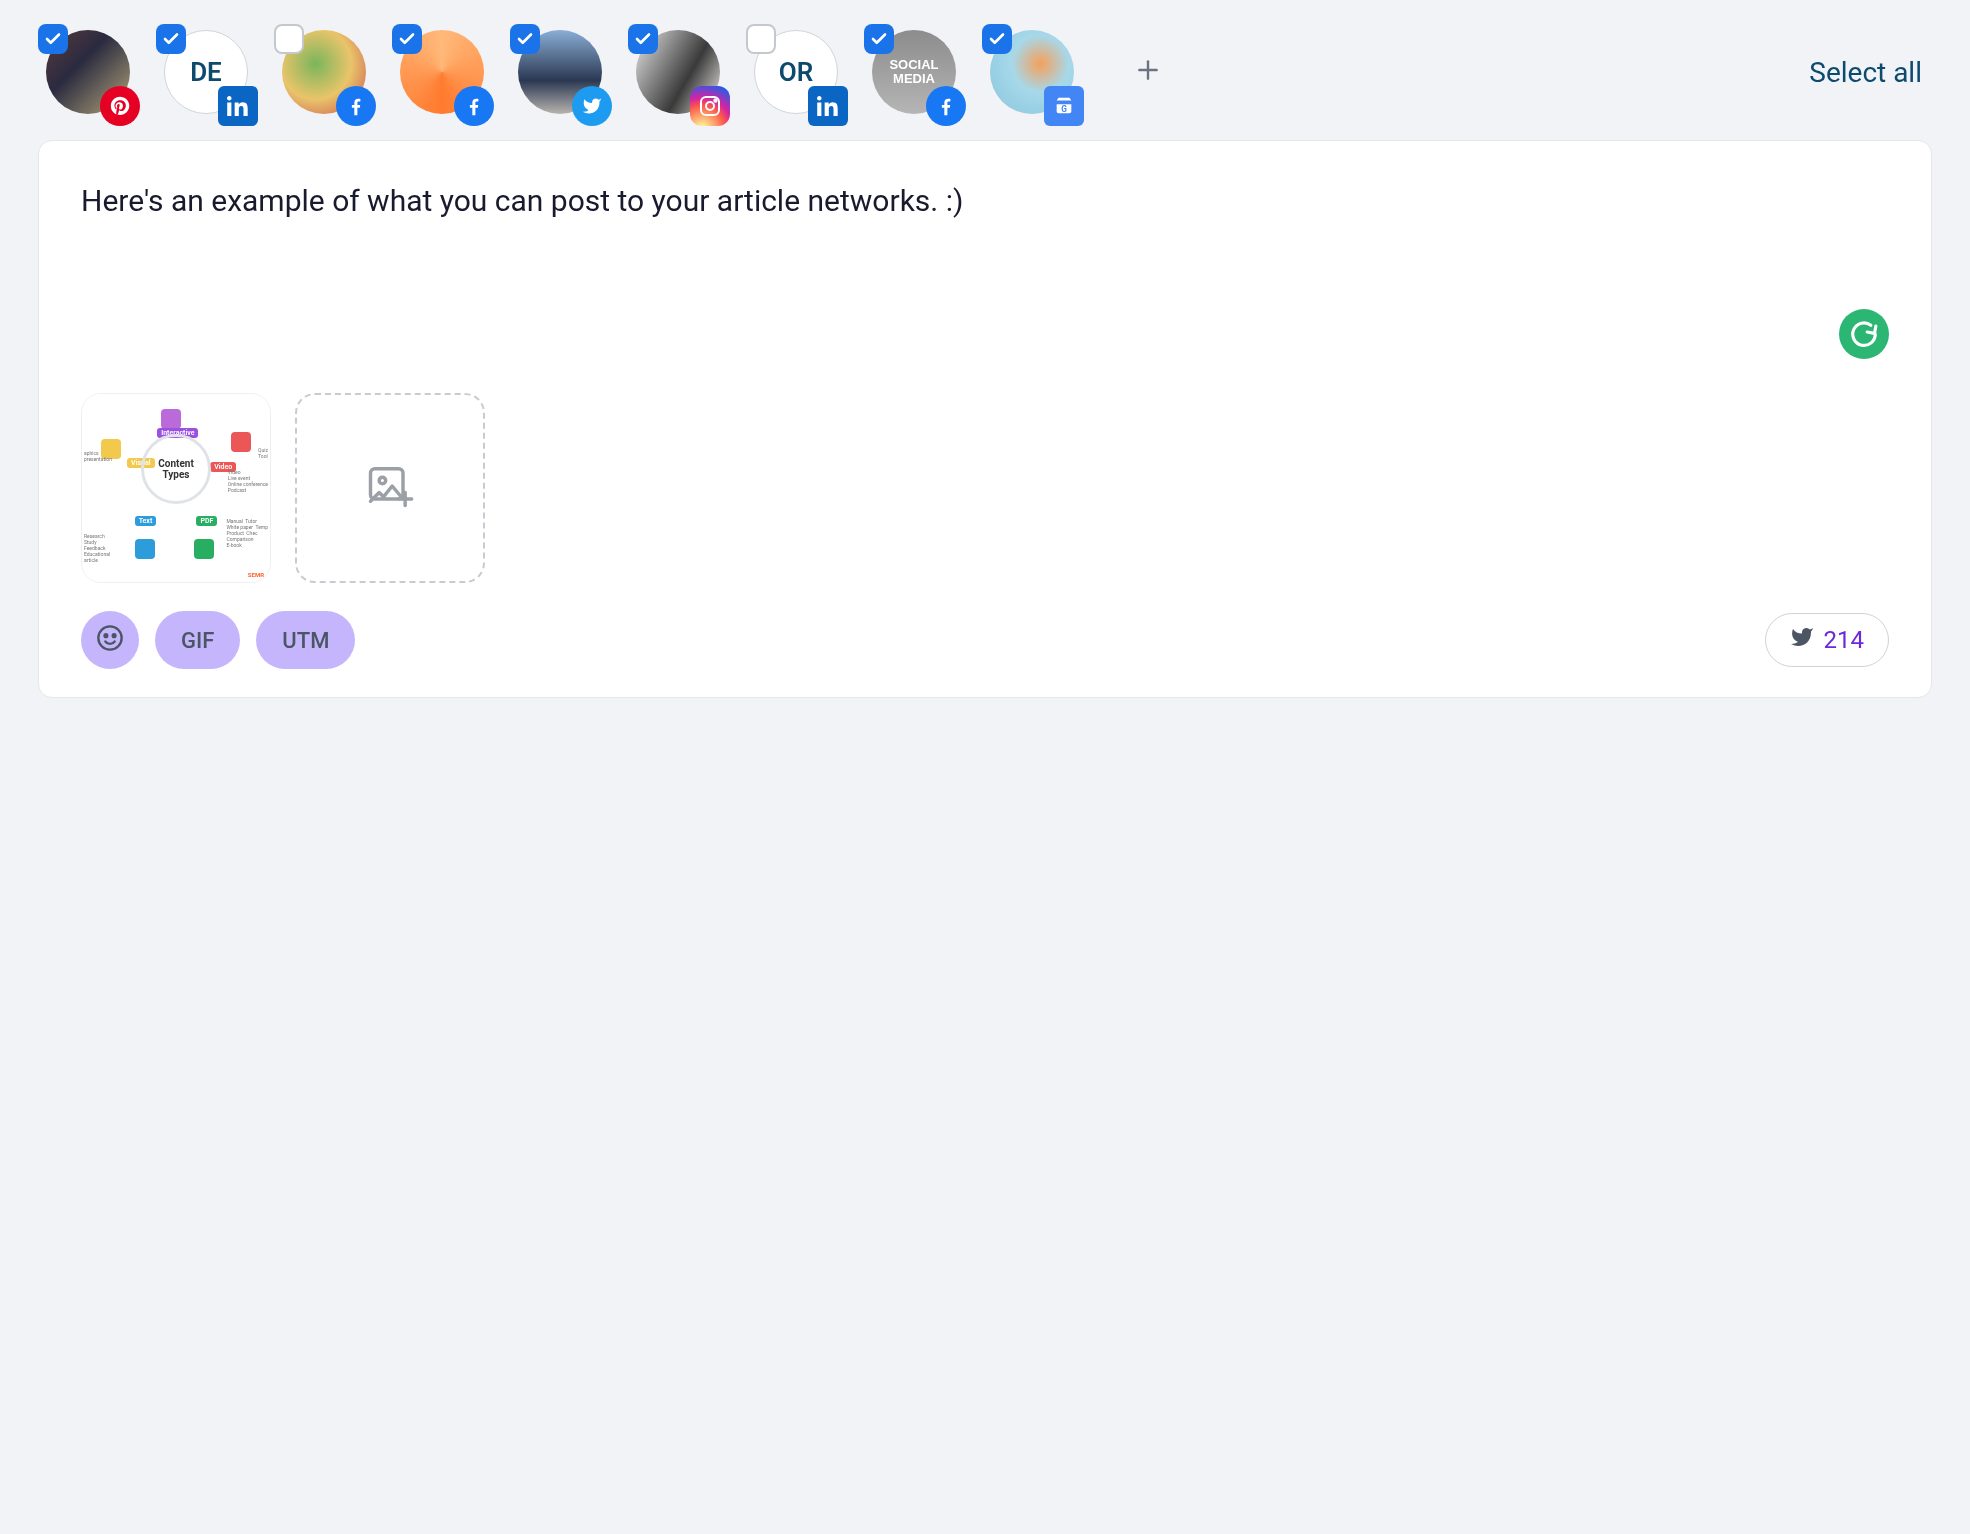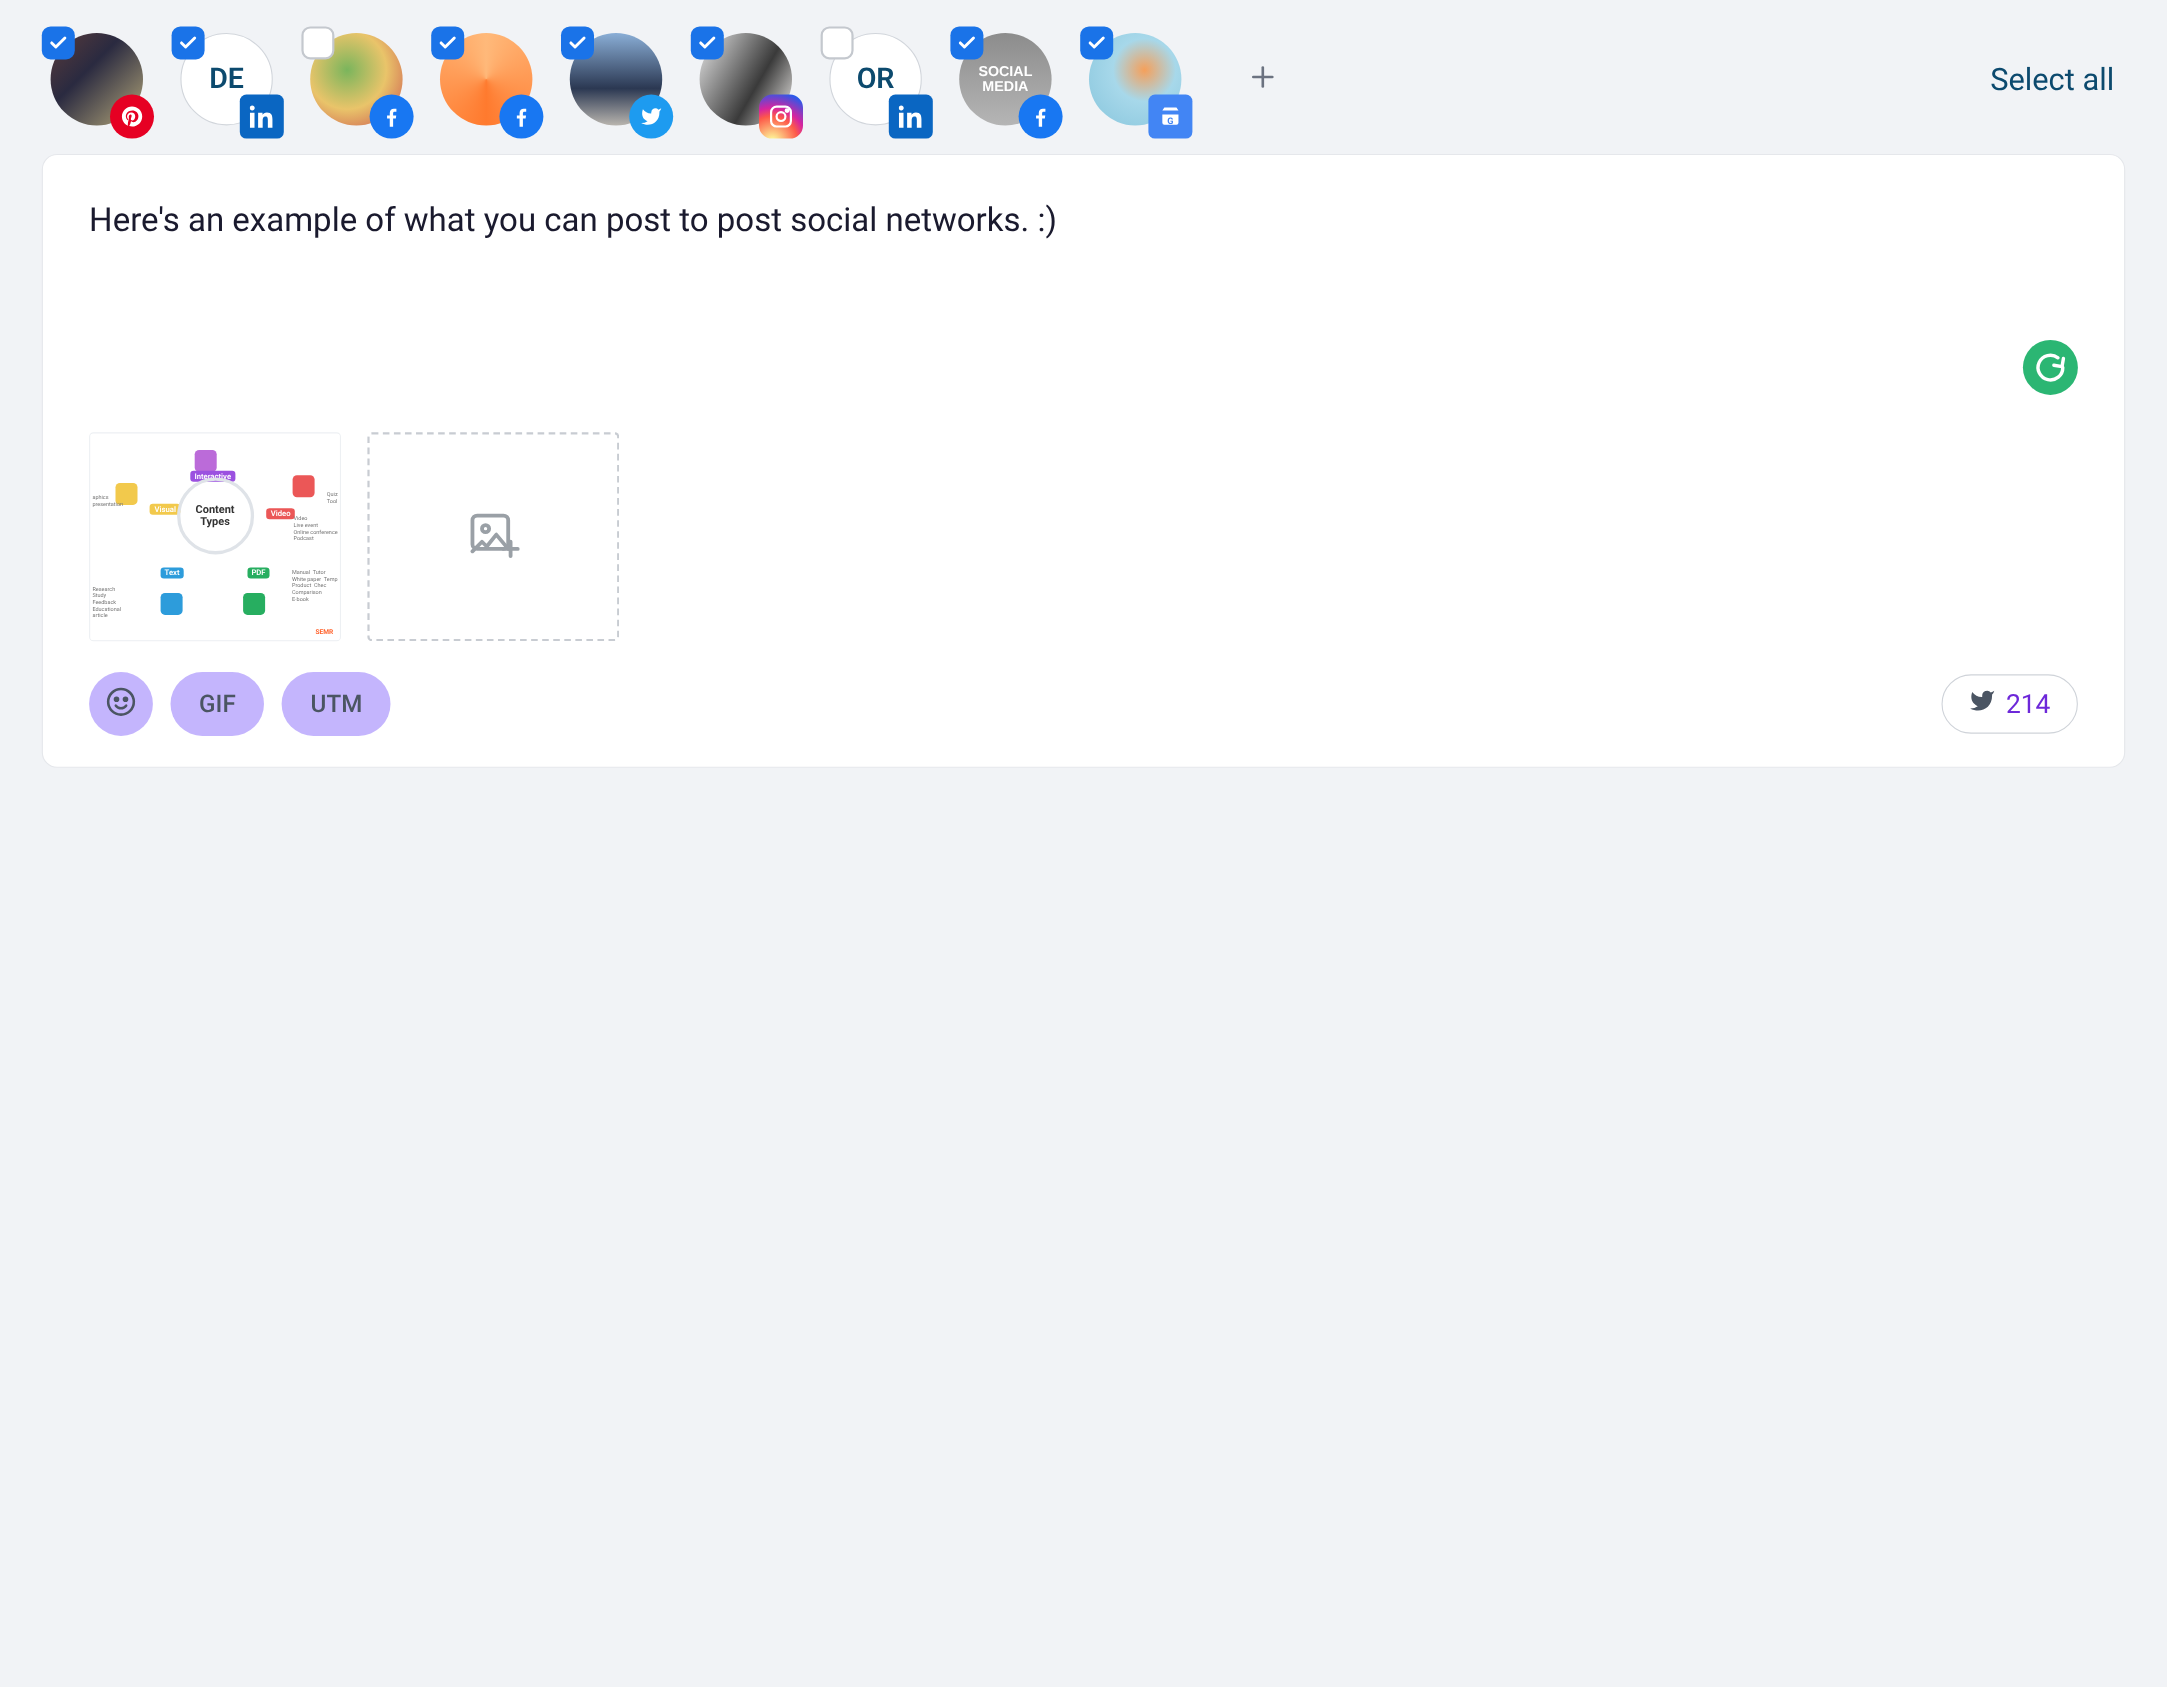--- a/index.html
+++ b/index.html
@@ -142,23 +142,23 @@
       display: flex;
       align-items: center;
       justify-content: center;
     }
     .attachments-row {
       display: flex;
       gap: 24px;
       margin-top: 34px;
     }
     .attachment-thumb, .attachment-add {
-      width: 229px;
+      width: 190px;
       height: 190px;
-      border-radius: 4px;
+      border-radius: 20px;
     }
     .attachment-thumb {
       background: #f8f9fa;
       border: 1px solid #edf0f3;
       position: relative;
       overflow: hidden;
       display: flex;
       align-items: center;
       justify-content: center;
       font-size: 10px;
@@ -381,21 +381,21 @@
             <line x1="12" y1="4" x2="12" y2="20"></line>
             <line x1="4" y1="12" x2="20" y2="12"></line>
           </svg>
       </span>
     </div>
     <span class="select-all">Select all</span>
   </div>
 
   <div class="composer-card">
     <div class="post-text">
-      <span>Here's an example of what you can post to post social networks. :)</span>
+      <span>Here's an example of what you can post to your article networks. :)</span>
       <span class="grammarly-badge">
         <svg width="30" height="30" viewBox="0 0 24 24" fill="none" stroke="#fff" stroke-width="2.5" stroke-linecap="round">
             <path d="M21 12a9 9 0 1 1-3.5-7"></path>
             <polyline points="21 5 21 11 15 11" stroke-linejoin="round" transform="rotate(10 18 8)"></polyline>
           </svg>
       </span>
     </div>
 
     <div class="attachments-row">
       <div class="attachment-thumb">

